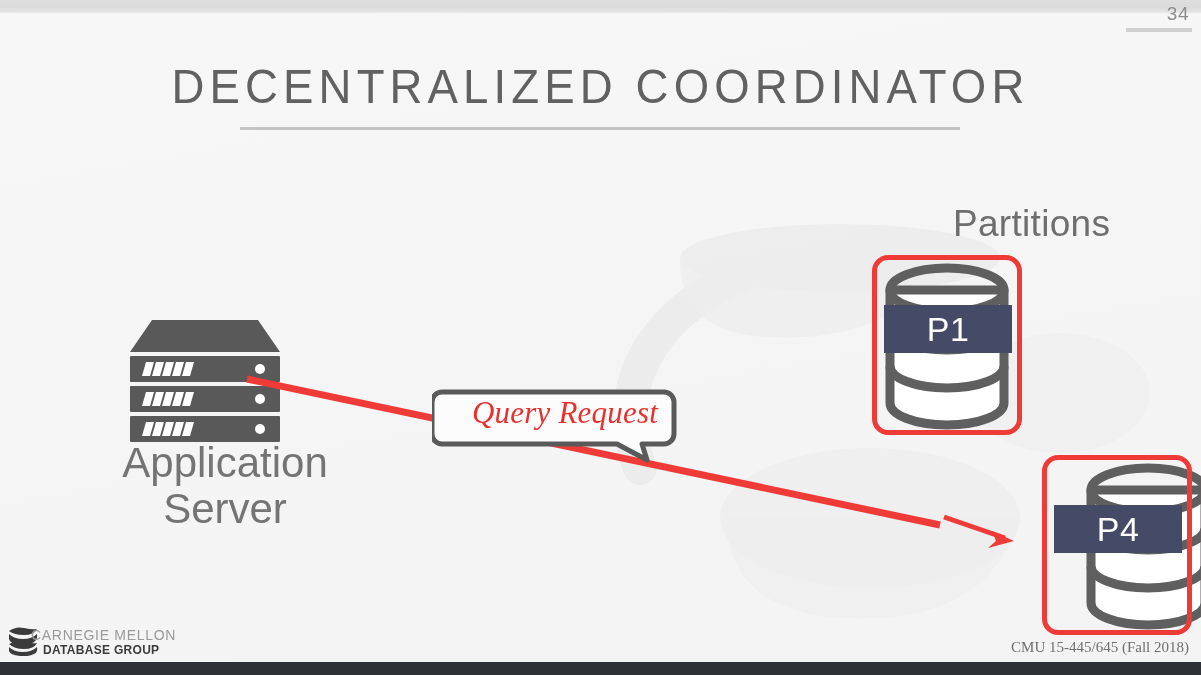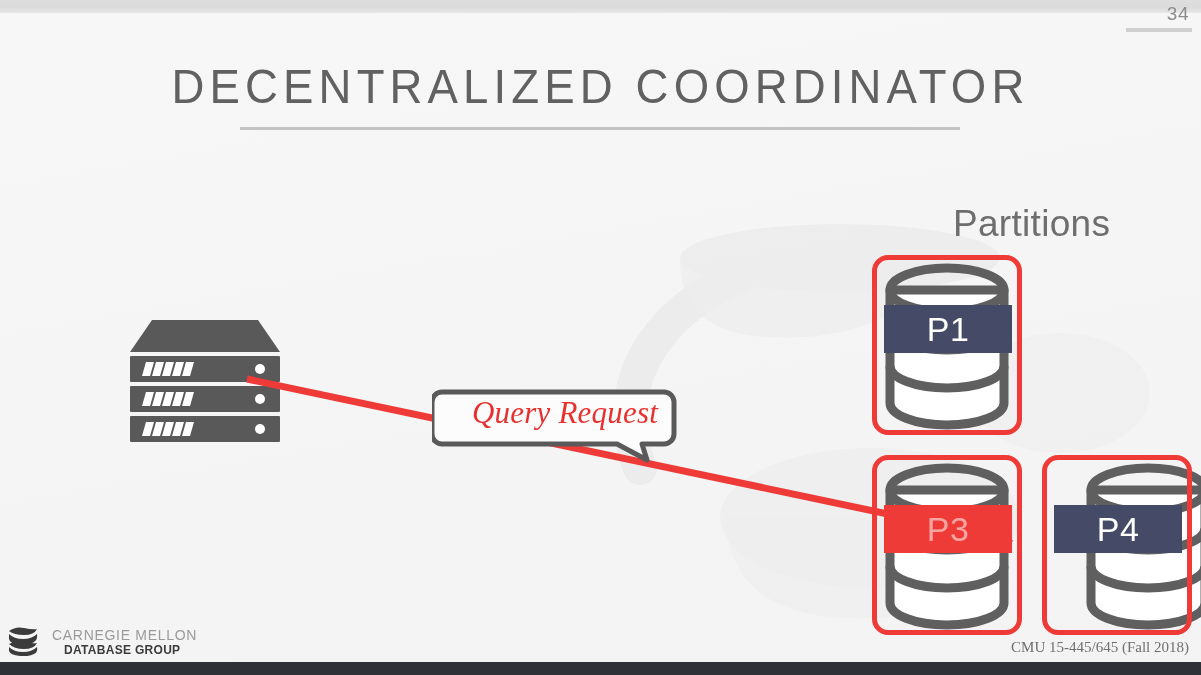--- a/index.html
+++ b/index.html
@@ -116,21 +116,21 @@
     font-size: 34px; line-height: 48px;
     font-family: "Liberation Sans Narrow", "Liberation Sans", sans-serif;
     color: #ffffff;
     letter-spacing: .5px;
   }
   .db-label.on-red { color: #f8a6a2; }
 
   
   .logo { position: absolute; left: 7px; top: 626px; }
   .logo-txt {
-    position: absolute; left: 52px; top: 628px;
+    position: absolute; left: 31px; top: 628px;
     line-height: 15px;
   }
   .logo-l1 {
     font-size: 14px; color: #9a9a9a; letter-spacing: .7px;
     font-family: "Liberation Sans Narrow", "Liberation Sans", sans-serif;
   }
   .logo-l2 {
     font-size: 12px; color: #3b3b3b; letter-spacing: .3px; font-weight: bold;
     font-family: "Liberation Sans Narrow", "Liberation Sans", sans-serif;
     margin-left: 12px;
@@ -204,20 +204,24 @@
           <path d="M4 0 L12 0 L8 14 L0 14 Z"></path>
             <path d="M14 0 L22 0 L18 14 L10 14 Z"></path>
           <path d="M24 0 L32 0 L28 14 L20 14 Z"></path>
             <path d="M34 0 L42 0 L38 14 L30 14 Z"></path>
           <path d="M44 0 L52 0 L48 14 L40 14 Z"></path>
         </g>
         <circle cx="130" cy="109" r="5"></circle>
       </g>
     </svg>
   </div>
+  <div class="appserver-label">
+    <span>Application</span><br>
+    <span>Server</span>
+  </div>
 
   <svg class="layer" style="z-index:5;">
 
     <line x1="247" y1="379" x2="940" y2="525" stroke="#ee3b38" stroke-width="7"></line>
 
     <g>
       <line x1="944" y1="517" x2="1005" y2="538" stroke="#ee3b38" stroke-width="5"></line>
       <path d="M1014 541 L992 531 L996 541 L988 548 Z" fill="#ee3b38"></path>
     </g>
   </svg>
@@ -232,35 +236,20 @@
         <ellipse cx="75" cy="35" rx="57" ry="22"></ellipse>
         <path d="M18 73 a 57 22 0 0 0 114 0"></path>
         <path d="M18 111 a 57 22 0 0 0 114 0"></path>
       </g>
     </svg>
     <div style="position:absolute; left:12px; top:50px; width:128px; height:48px; background:#454a66;"></div>
     <div class="db-label" style="left:12px; top:50px; width:128px;">P1</div>
   </div>
 
 
-  <div class="cell" style="left:830px; top:455px; width:150px; height:180px; z-index:6;">
-    <div class="cell-box" style="width:150px; height:180px;"></div>
-    <svg width="150" height="180" viewBox="0 0 150 180">
-      <g fill="#ffffff" stroke="#5f5f5f" stroke-width="9" stroke-linejoin="round">
-        <path d="M18 35 L18 148 a 57 22 0 0 0 114 0 L132 35 Z"></path>
-      </g>
-      <g fill="none" stroke="#5f5f5f" stroke-width="9">
-        <ellipse cx="75" cy="35" rx="57" ry="22"></ellipse>
-        <path d="M18 73 a 57 22 0 0 0 114 0"></path>
-        <path d="M18 111 a 57 22 0 0 0 114 0"></path>
-      </g>
-    </svg>
-    <div style="position:absolute; left:12px; top:50px; width:128px; height:48px; background:#ee3b38;"></div>
-    <div class="db-label on-red" style="left:12px; top:50px; width:128px;">P3</div>
-  </div>
 
   <div class="cell" style="left:1000px; top:455px; width:150px; height:228px; z-index:6;padding-left:31px;">
     <div class="cell-box" style="width:150px; height:180px;"></div>
     <svg width="150" height="180" viewBox="0 0 150 180">
       <g fill="#ffffff" stroke="#5f5f5f" stroke-width="9" stroke-linejoin="round">
         <path d="M18 35 L18 148 a 57 22 0 0 0 114 0 L132 35 Z"></path>
       </g>
       <g fill="none" stroke="#5f5f5f" stroke-width="9">
         <ellipse cx="75" cy="35" rx="57" ry="22"></ellipse>
         <path d="M18 73 a 57 22 0 0 0 114 0"></path>

